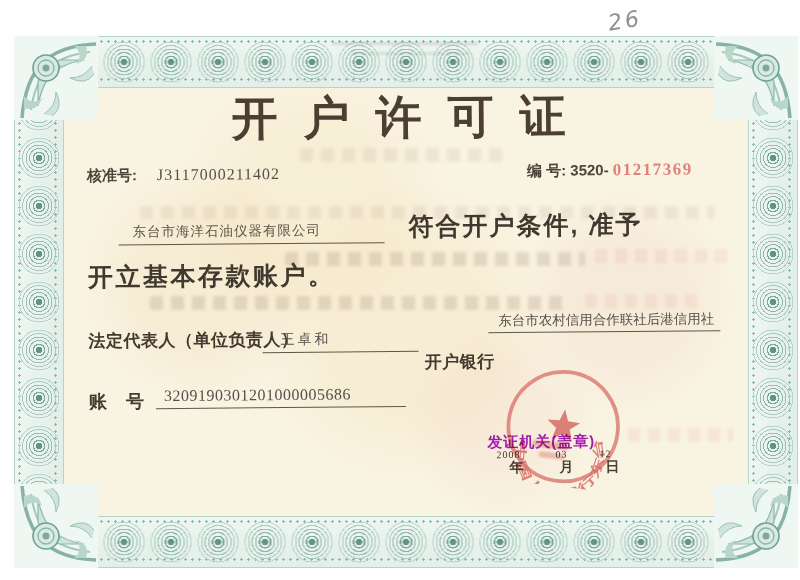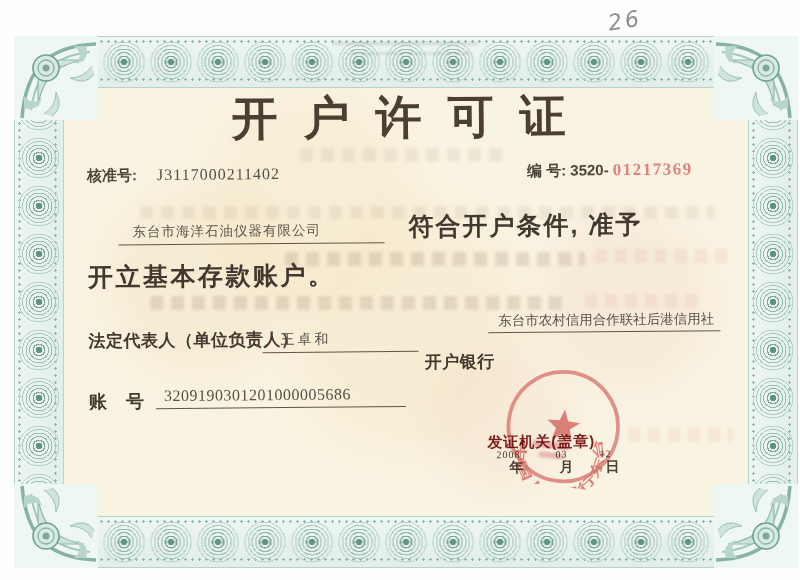--- a/index.html
+++ b/index.html
@@ -110,21 +110,21 @@
     border-bottom:1.5px solid #5f5549;
     font-size:13.5px;color:#56504a;line-height:17px;padding:0 0 3px 10px;
   }
   .acct-label{left:88px;top:387px;font-size:18px;}
   .acct-value{
     position:absolute;left:155px;top:385px;width:242px;
     border-bottom:1.5px solid #5f5549;
     font-family:"Liberation Serif","DejaVu Serif",serif;
     font-size:16px;color:#55504a;letter-spacing:0.5px;padding:0 0 3px 8px;
   }
-  .issuer-label{position:absolute;left:486px;top:434px;font-size:15px;font-weight:bold;color:#7f1d1d;letter-spacing:1px;}
+  .issuer-label{position:absolute;left:486px;top:434px;font-size:15px;font-weight:bold;color:#a21caf;letter-spacing:1px;}
   .date-num{
     position:absolute;font-family:"Liberation Serif","DejaVu Serif",serif;
     font-size:10px;color:#3f372f;letter-spacing:1px;
   }
   .date-unit{position:absolute;font-size:14px;font-weight:bold;color:#4a3f35;}
   .dn-year{left:495px;top:450px;} .du-year{left:508px;top:460px;}
   .dn-month{left:554px;top:450px;text-align:right;} .du-month{left:558px;top:460px;}
   .dn-day{left:598px;top:450px;text-align:center;} .du-day{left:604px;top:460px;}
   
   .stamp{

